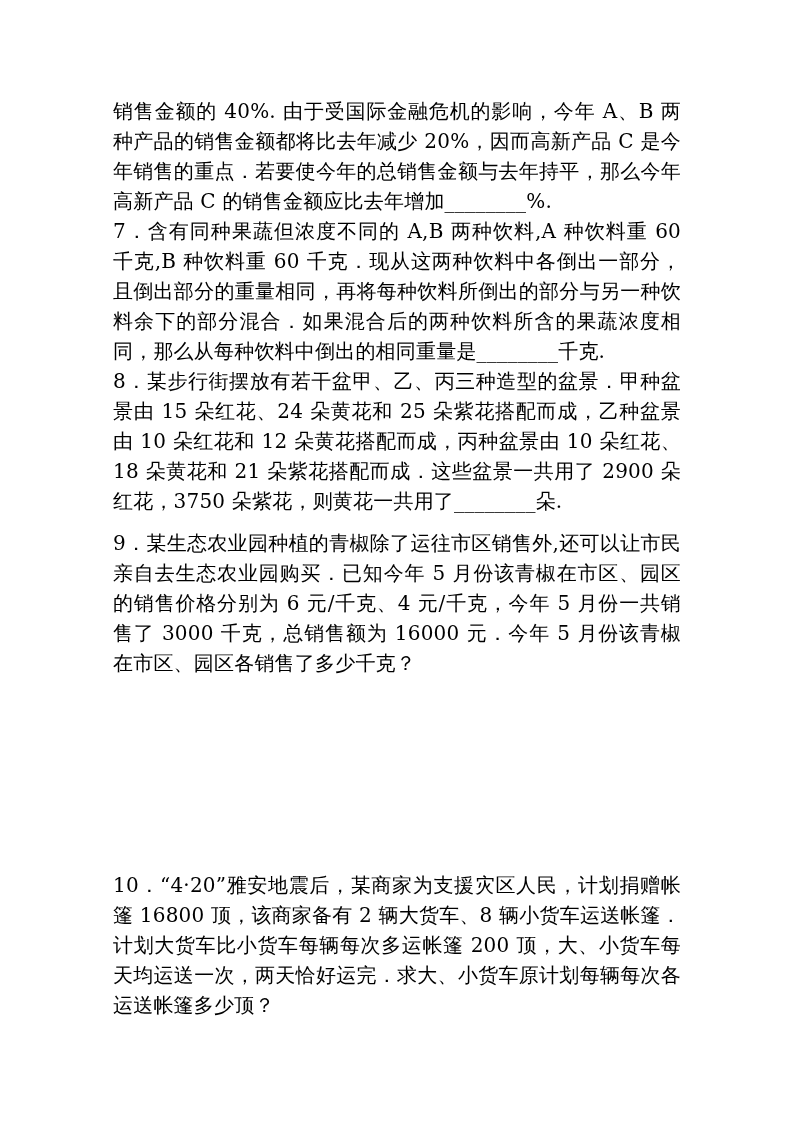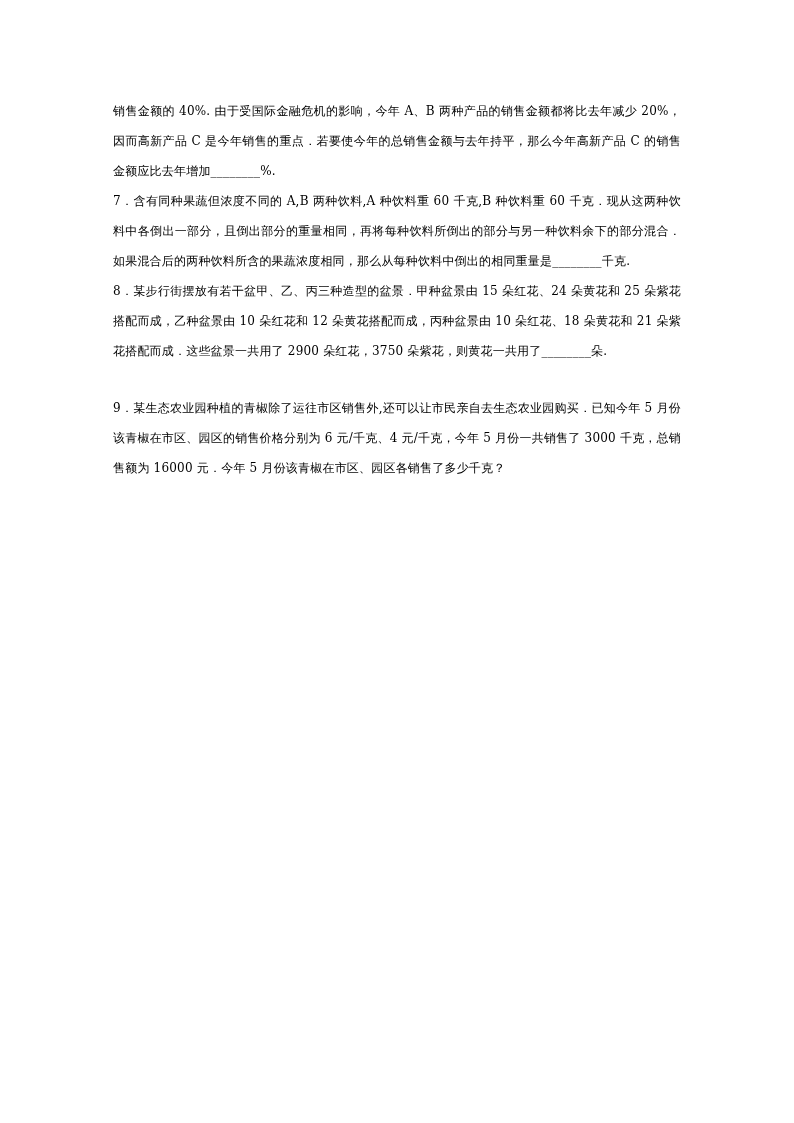--- a/index.html
+++ b/index.html
@@ -17,35 +17,36 @@
     padding: 96px 113px 0 113px;
     overflow: hidden;
     font-family: "DejaVu Serif", "Liberation Serif", serif;
     color: #000000;
   }
   .content {
     width: 568px;
   }
   .para {
     margin: 0;
-    font-size: 12px;
+    font-size: 20px;
     line-height: 30px;
     text-align: justify;
     text-justify: inter-ideograph;
     word-break: break-all;
     letter-spacing: 0.2px;
   }
   .para.q9 {
-    margin-top: 27px;
+    margin-top: 12px;
     margin-bottom: 192px; 
   }
 </style>
 </head>
 <body>
 
 <div class="page">
   <div class="content">
     <p class="para">销售金额的 40%. 由于受国际金融危机的影响，今年 A、B 两种产品的销售金额都将比去年减少 20%，因而高新产品 C 是今年销售的重点．若要使今年的总销售金额与去年持平，那么今年高新产品 C 的销售金额应比去年增加________%.</p>
     <p class="para">7．含有同种果蔬但浓度不同的 A,B 两种饮料,A 种饮料重 60 千克,B 种饮料重 60 千克．现从这两种饮料中各倒出一部分，且倒出部分的重量相同，再将每种饮料所倒出的部分与另一种饮料余下的部分混合．如果混合后的两种饮料所含的果蔬浓度相同，那么从每种饮料中倒出的相同重量是________千克.</p>
     <p class="para">8．某步行街摆放有若干盆甲、乙、丙三种造型的盆景．甲种盆景由 15 朵红花、24 朵黄花和 25 朵紫花搭配而成，乙种盆景由 10 朵红花和 12 朵黄花搭配而成，丙种盆景由 10 朵红花、18 朵黄花和 21 朵紫花搭配而成．这些盆景一共用了 2900 朵红花，3750 朵紫花，则黄花一共用了________朵.</p>
     <p class="para q9">9．某生态农业园种植的青椒除了运往市区销售外,还可以让市民亲自去生态农业园购买．已知今年 5 月份该青椒在市区、园区的销售价格分别为 6 元/千克、4 元/千克，今年 5 月份一共销售了 3000 千克，总销售额为 16000 元．今年 5 月份该青椒在市区、园区各销售了多少千克？</p>
+    <p class="para">10．“4·20”雅安地震后，某商家为支援灾区人民，计划捐赠帐篷 16800 顶，该商家备有 2 辆大货车、8 辆小货车运送帐篷．计划大货车比小货车每辆每次多运帐篷 200 顶，大、小货车每天均运送一次，两天恰好运完．求大、小货车原计划每辆每次各运送帐篷多少顶？</p>
   </div>
 </div>
 
 </body></html>

